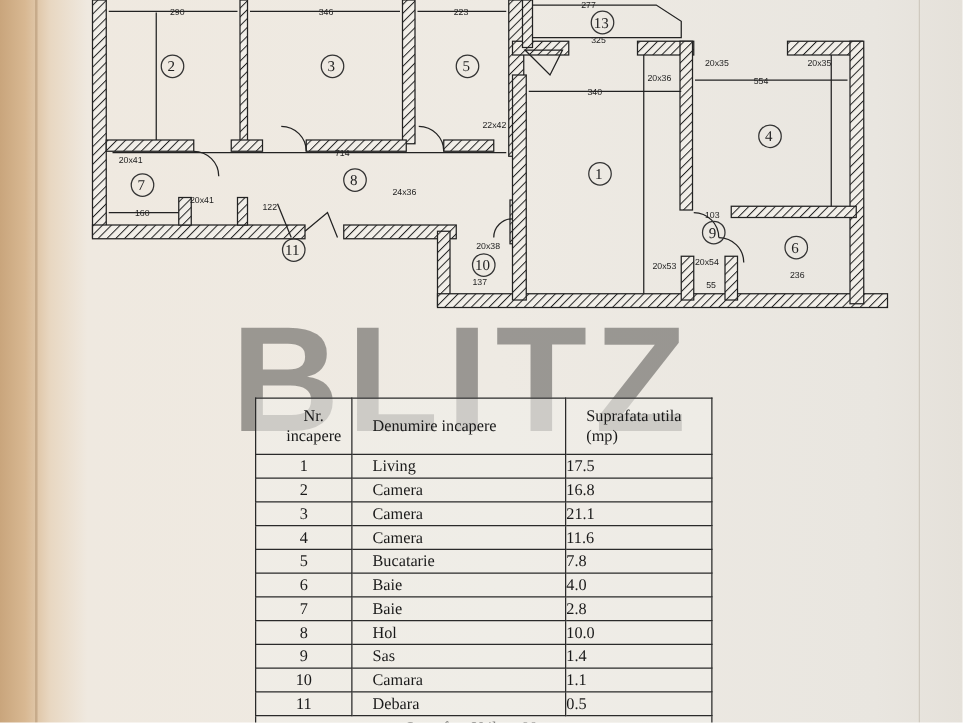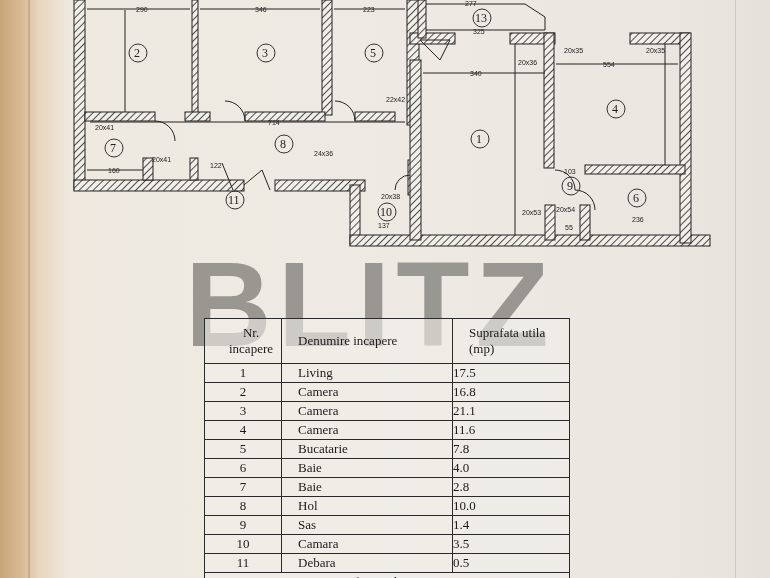--- a/index.html
+++ b/index.html
@@ -206,21 +206,21 @@
       <td class="c3">10.0</td>
     </tr>
     <tr>
       <td class="c1">9</td>
       <td class="c2">Sas</td>
       <td class="c3">1.4</td>
     </tr>
     <tr>
       <td class="c1">10</td>
       <td class="c2">Camara</td>
-      <td class="c3">3.5</td>
+      <td class="c3">1.1</td>
     </tr>
     <tr>
       <td class="c1">11</td>
       <td class="c2">Debara</td>
       <td class="c3">0.5</td>
     </tr>
     <tr>
       <td colspan="3" class="total">Suprafata Utila = 80 mp</td>
     </tr>
   </tbody>

